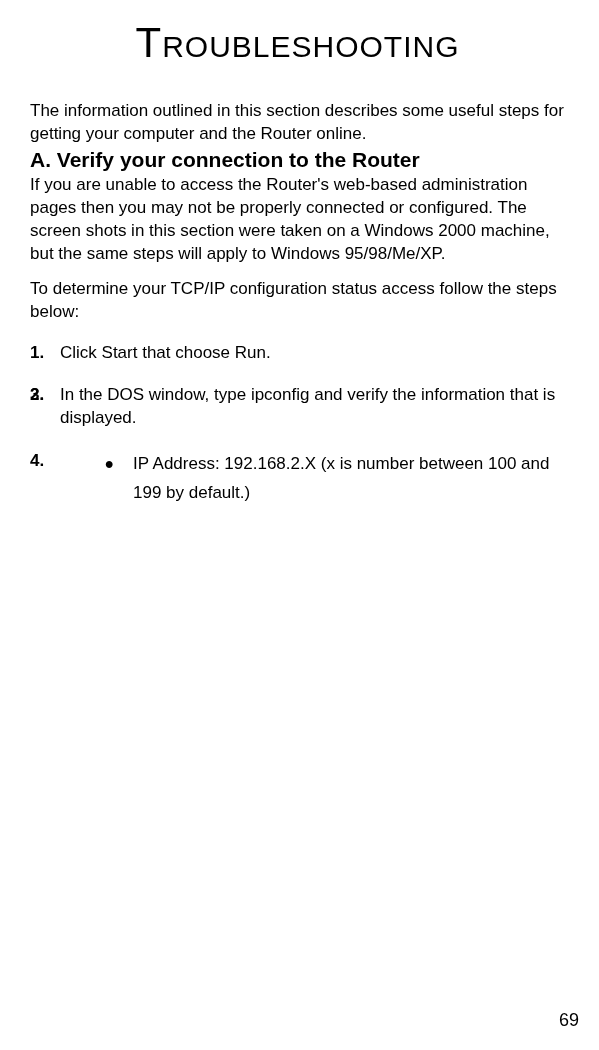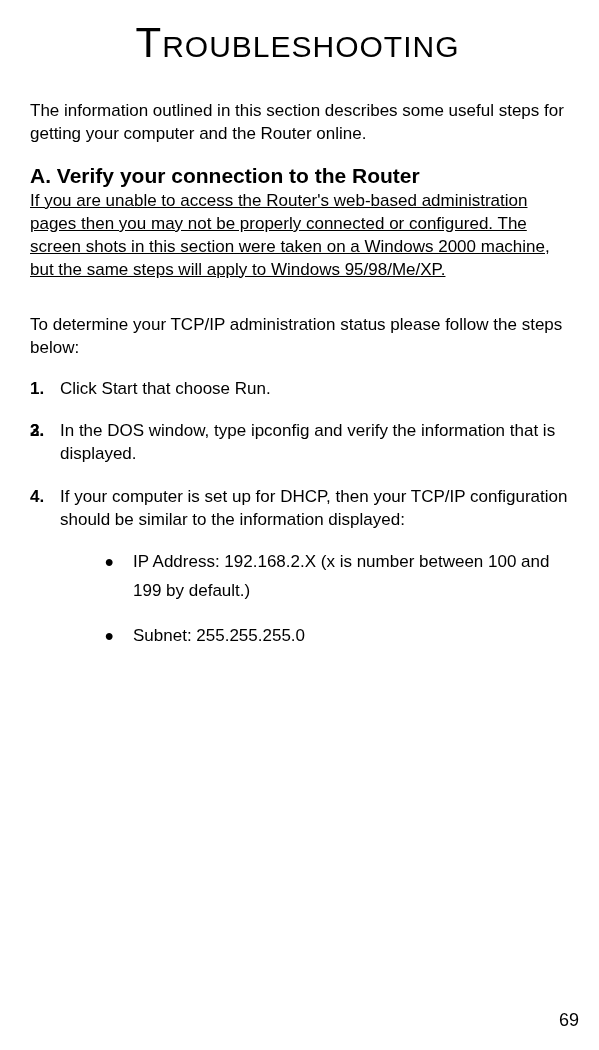--- a/index.html
+++ b/index.html
@@ -22,30 +22,28 @@
       font-size: 30px;
       letter-spacing: 1px;
       margin-bottom: 28px;
       margin-top: -5px;
       padding-right: 4px;
     }
     .title .big {
       font-size: 42px;
     }
     .intro {
-      margin-bottom: 16px;
     }
     .section-heading {
       font-weight: bold;
       font-size: 21px;
       margin-bottom: 0;
     }
     .section-body {
-      margin-bottom: 32px;
-      text-decoration: underline;
+      margin-bottom: 12px;
     }
     .lead {
       margin-bottom: 18px;
     }
     ol.steps {
       list-style: none;
       padding: 0;
       margin: 0;
     }
     ol.steps > li {
@@ -90,37 +88,35 @@
 
 <div class="title">
   <span class="big">T</span><span>ROUBLESHOOTING</span>
 </div>
 
 <p class="intro">The information outlined in this section describes some useful steps for getting your computer and the Router online.</p>
 
 <p class="section-heading">A. Verify your connection to the Router</p>
 <p class="section-body">If you are unable to access the Router's web-based administration pages then you may not be properly connected or configured. The screen shots in this section were taken on a Windows 2000 machine, but the same steps will apply to Windows 95/98/Me/XP.</p>
 
-<p class="lead">To determine your TCP/IP administration status please follow the steps below:</p>
+<p class="lead">To determine your TCP/IP configuration status access follow the steps below:</p>
 
 <ol class="steps">
   <li>
     <span class="num">1.</span>
     <span>Click Start that choose Run.</span>
   </li>
   <li>
     <span class="num">2.</span>
   </li>
   <li>
     <span class="num">3.</span>
     <span>In the DOS window, type ipconfig and verify the information that is displayed.</span>
   </li>
   <li>
     <span class="num">4.</span>
-    <span>If your computer is set up for DHCP, then your TCP/IP configuration should be similar to the information displayed:</span>
     <ul class="bullets">
       <li>IP Address: 192.168.2.X (x is number between 100 and 199 by default.)</li>
-      <li>Subnet: 255.255.255.0</li>
     </ul>
   </li>
 </ol>
 
 <div class="page-number">69</div>
 
 </body></html>

